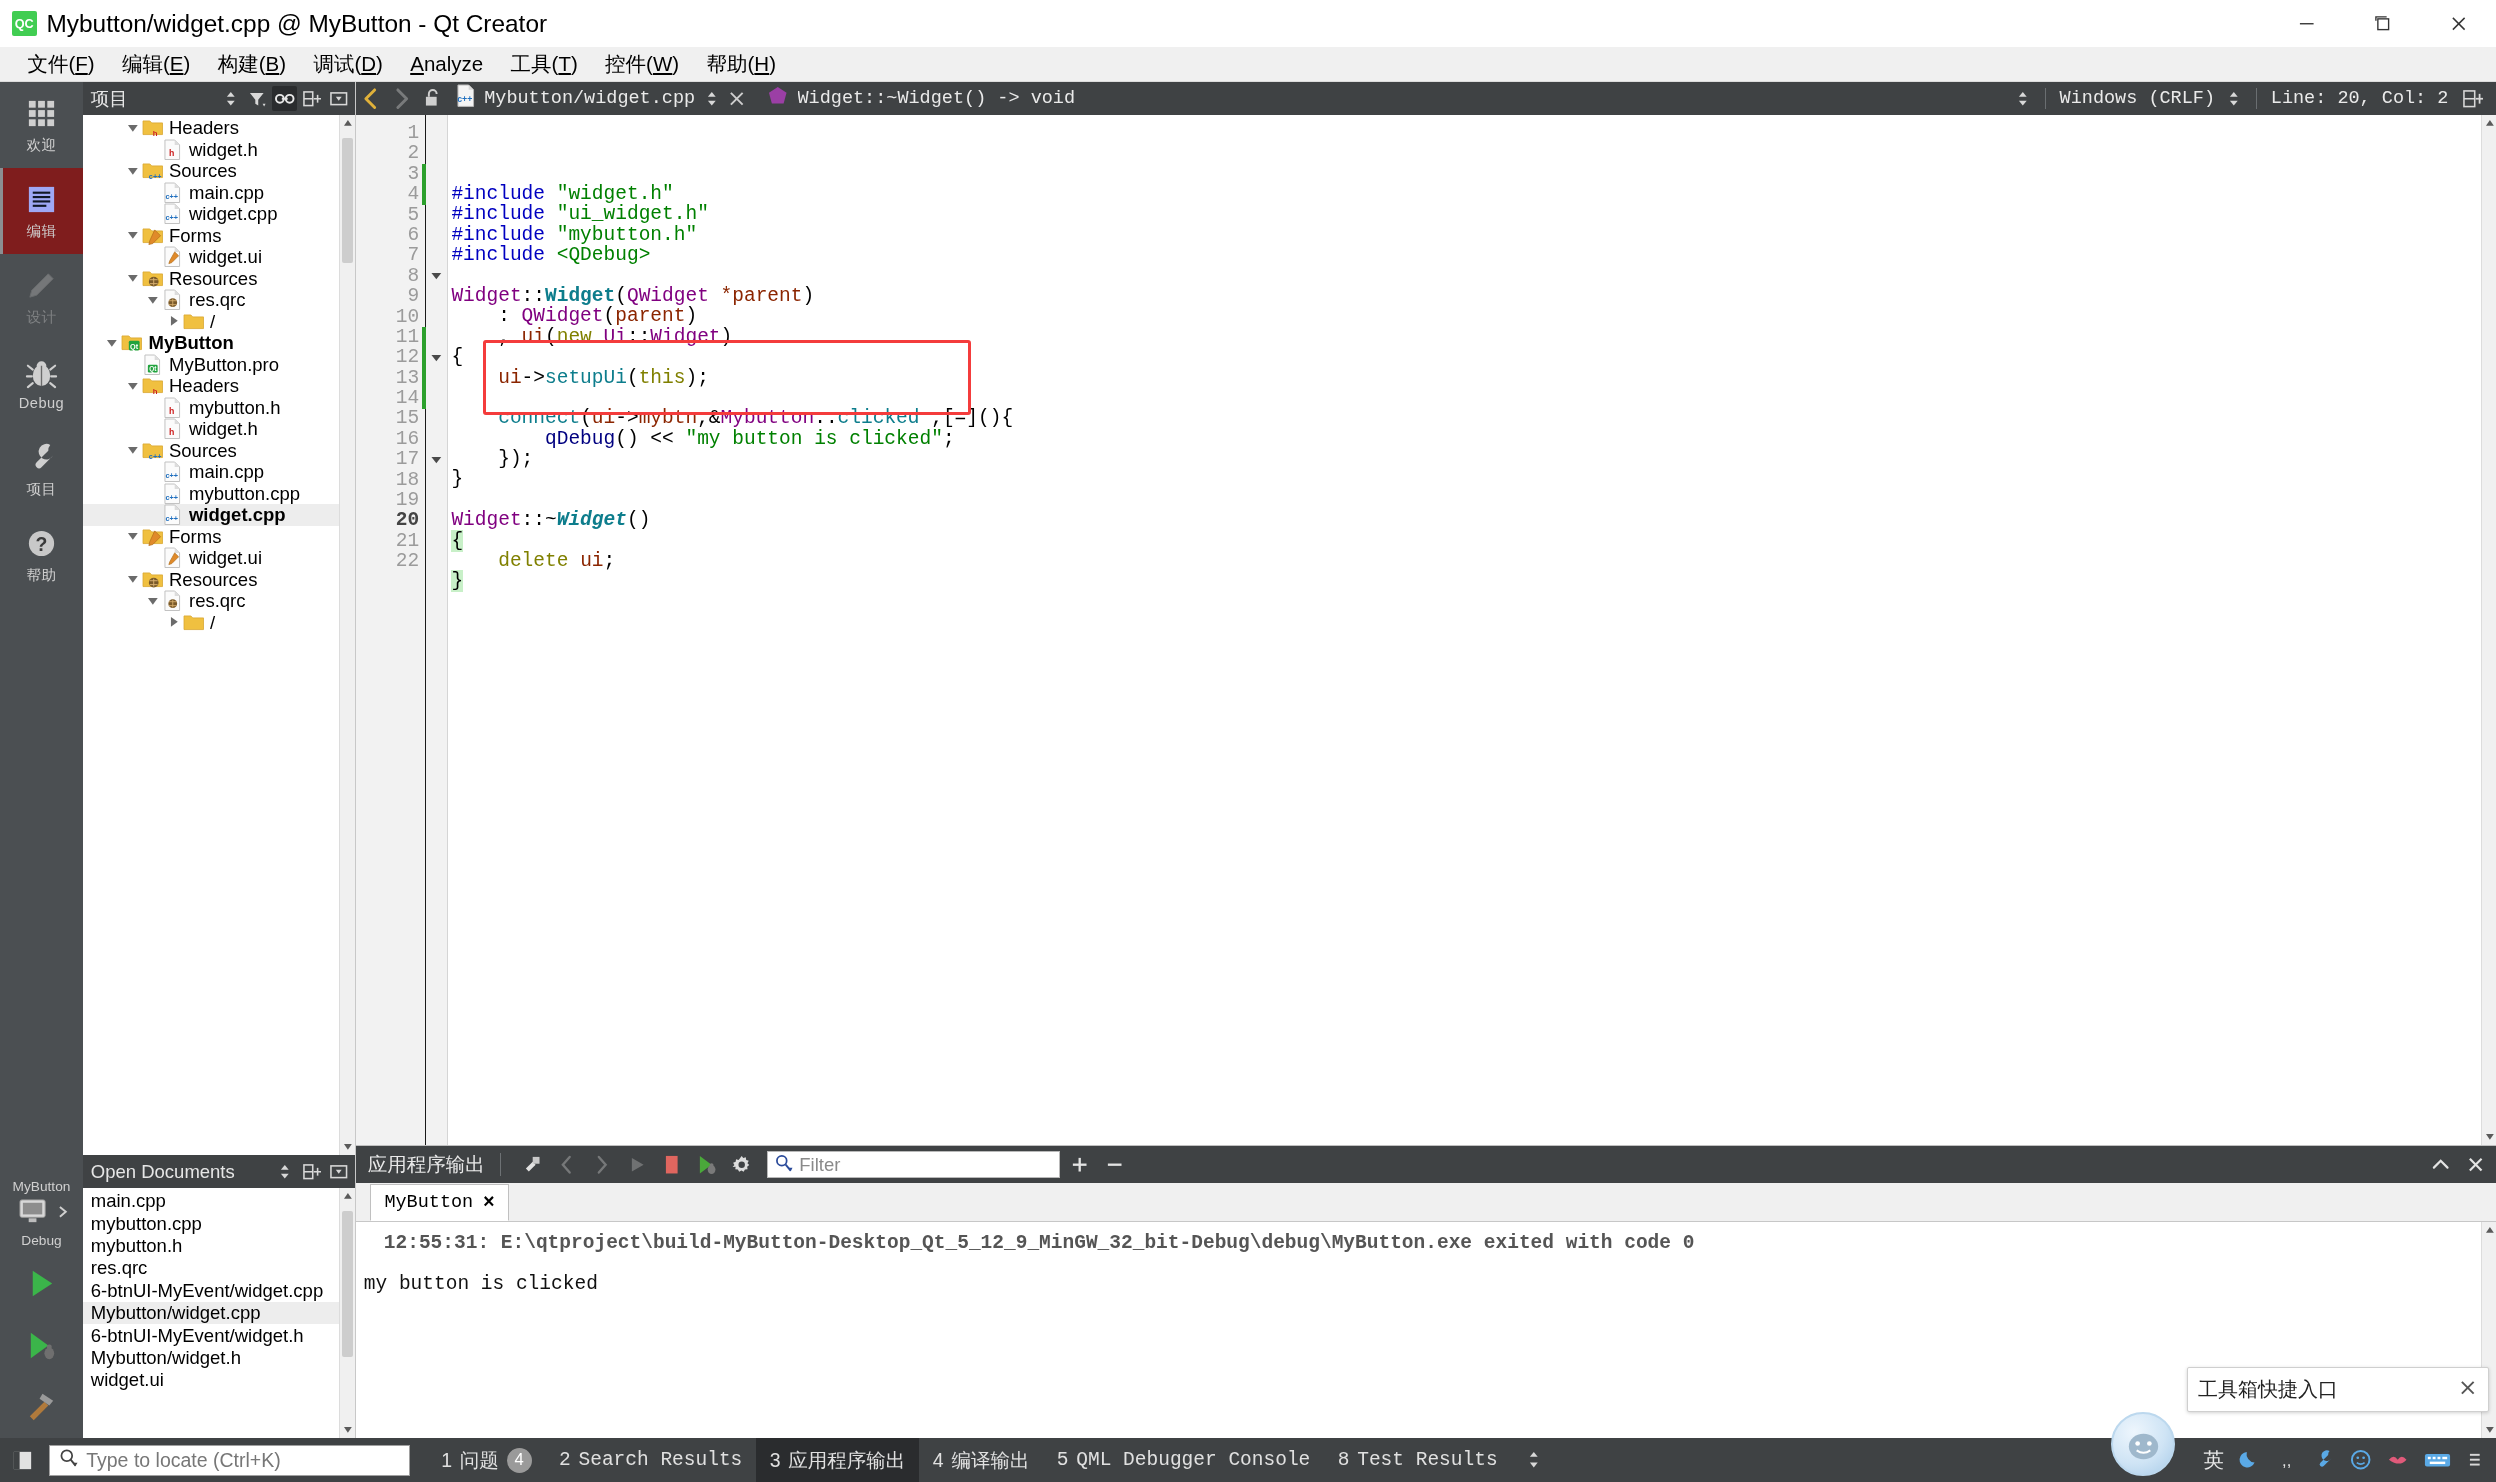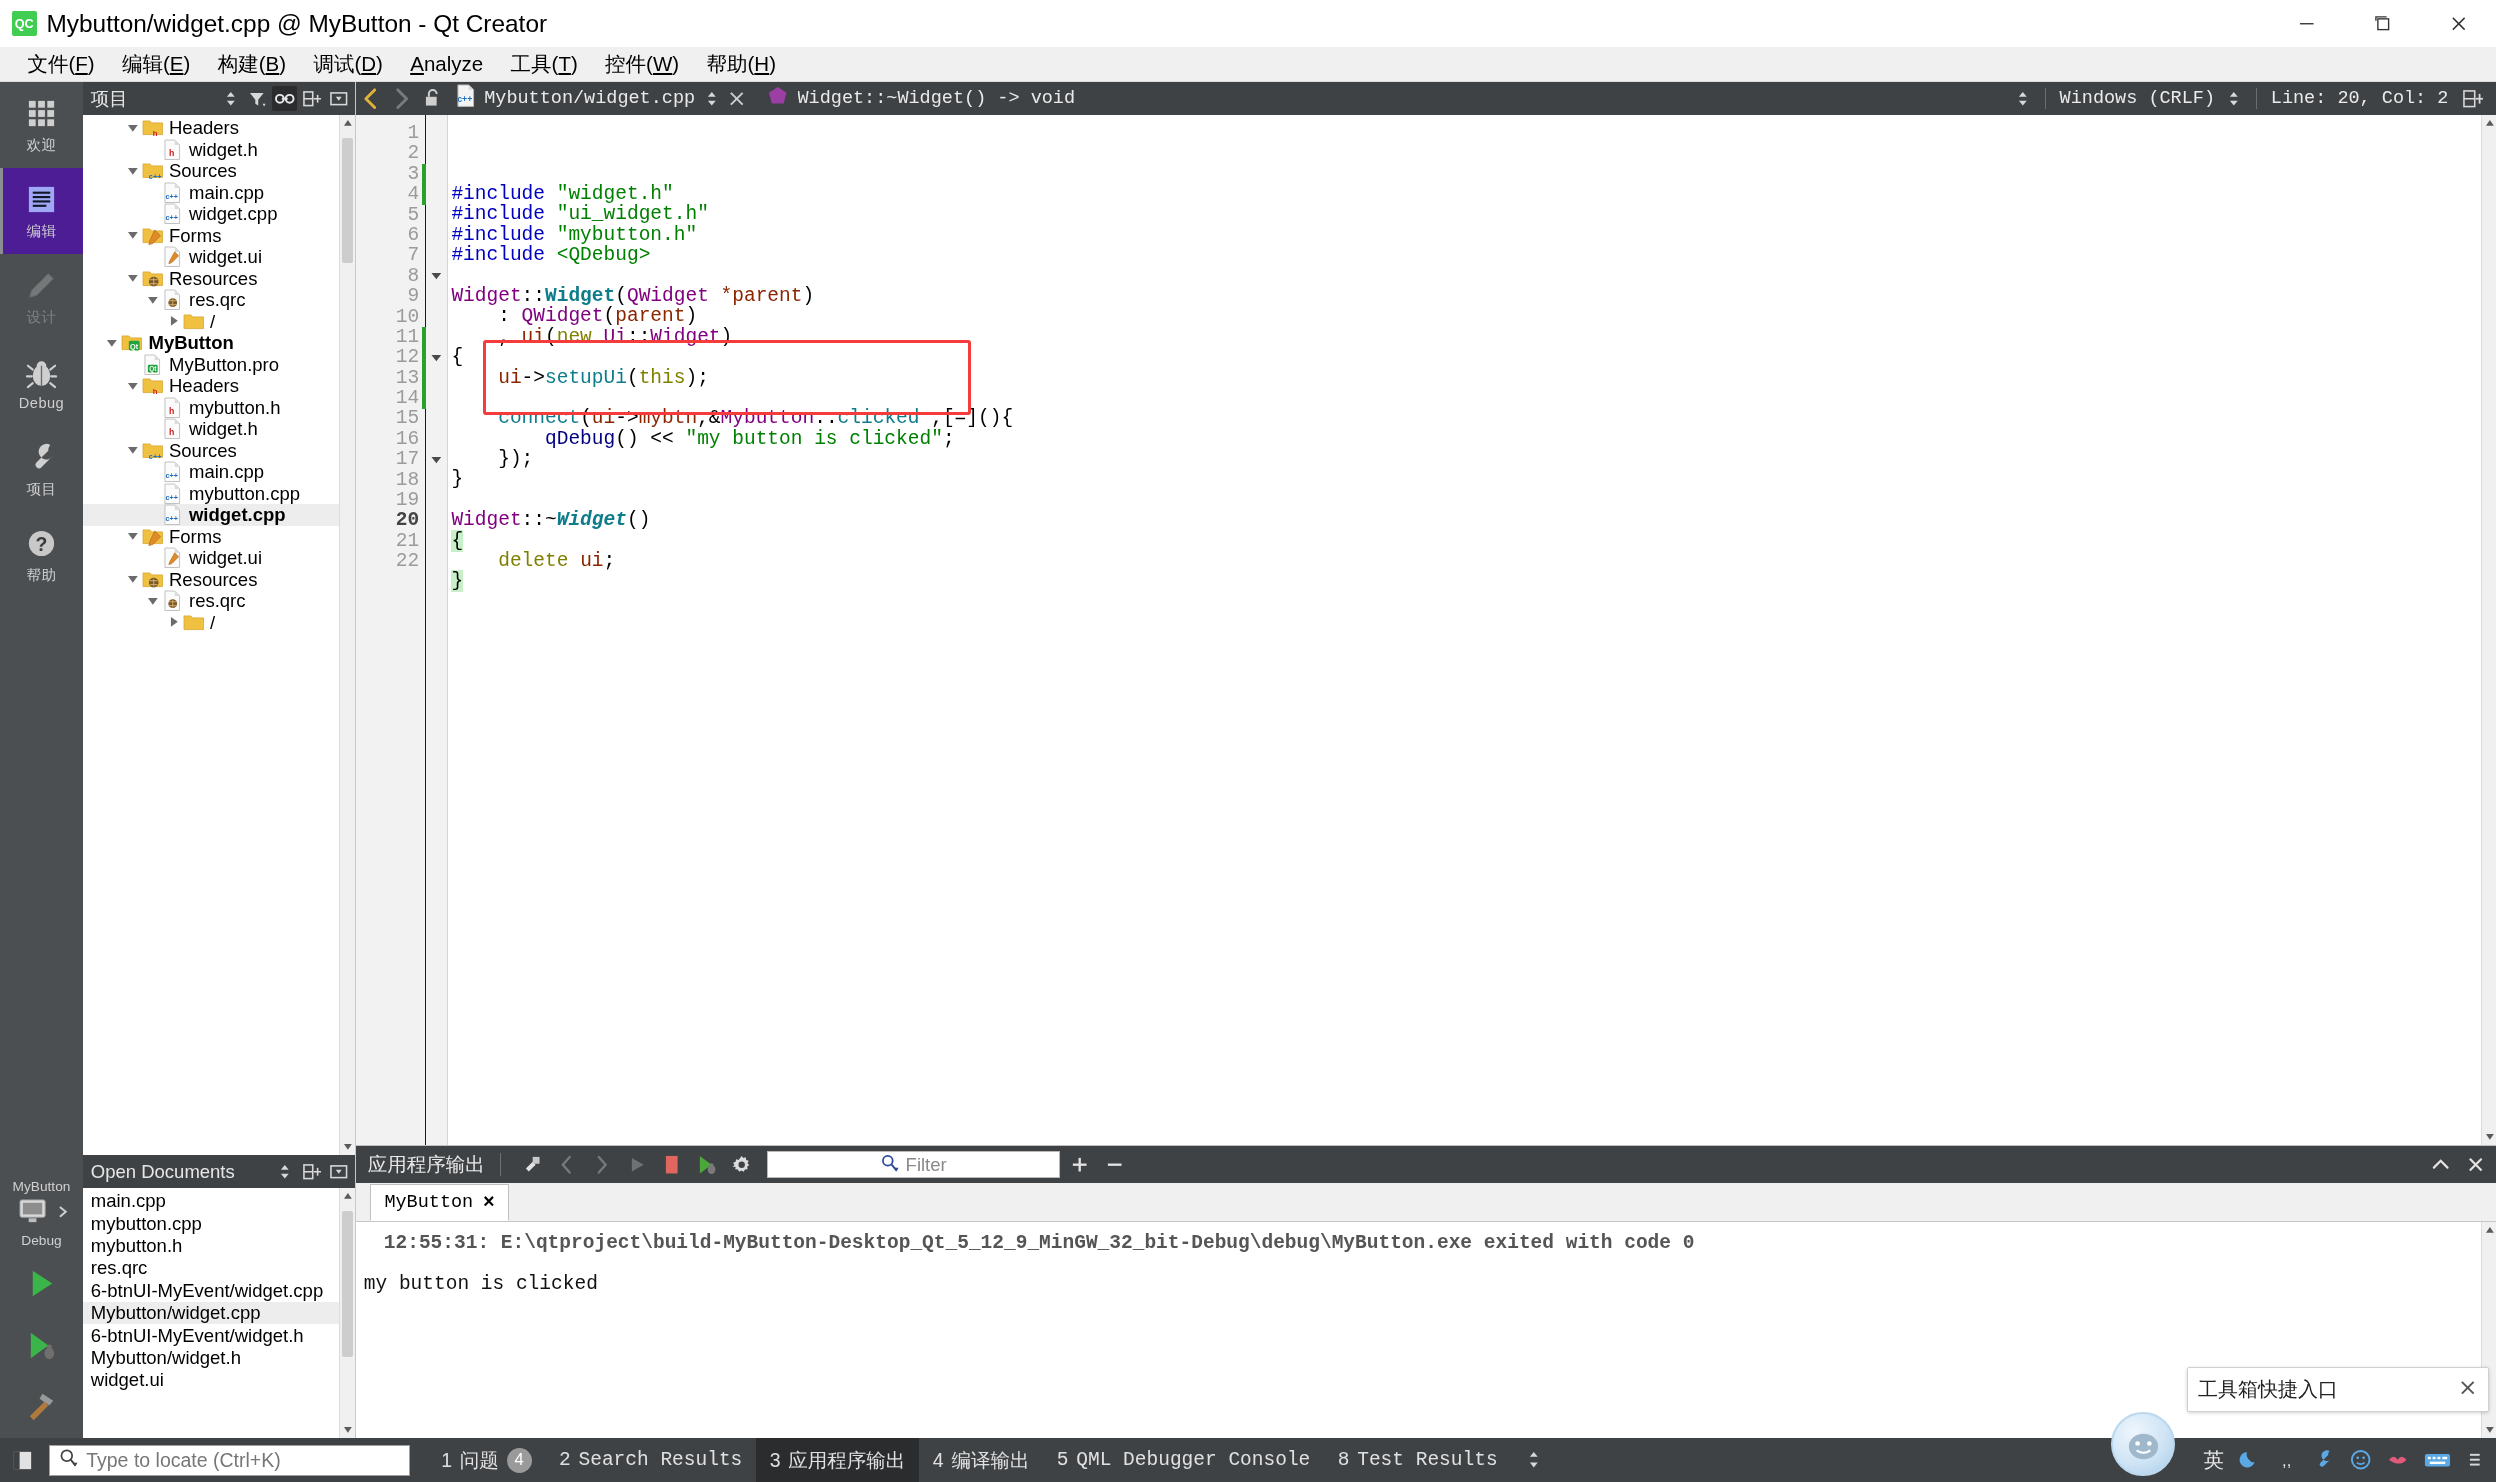--- a/index.html
+++ b/index.html
@@ -44,21 +44,21 @@
 
   
   .modebar {
     width: 83px; flex: 0 0 83px; background: #4b4f52; display: flex; flex-direction: column;
     align-items: stretch; color: #c9c9c9;
   }
   .mode {
     height: 86px; display: flex; flex-direction: column; align-items: center; justify-content: center;
     gap: 3.9px; position: relative;
   }
-  .mode.active { background: #4c1d95; }
+  .mode.active { background: #7f1d1d; }
   .mode.active::before {
     content:""; position:absolute; left:0; top:0; bottom:0; width:2.9px; background:#8b8f92;
   }
   .mode .glyph { width: 37px; height: 37px; display:flex; align-items:center; justify-content:center; }
   .mode .mlabel { font-size: 14.6px; color: #cfcfcf; letter-spacing:0.5px; }
   .mode.dim .mlabel, .mode.dim .glyph { opacity: 0.38; }
   .modebar .spacer { flex: 1; }
   .kit-area { padding: 7.8px 0 3.9px 0; display:flex; flex-direction:column; align-items:center; gap:2px; }
   .kit-name { font-size: 13.7px; color: #d0d0d0; }
   .kit-sub { font-size: 13.7px; color: #d0d0d0; }
@@ -166,21 +166,21 @@
   .out-toolbar {
     height: 37px; flex:0 0 37px; background:#3f4244; display:flex; align-items:center; gap:3.9px;
     padding: 0 5.9px 0 11.7px; color:#e0e0e0;
   }
   .out-title { font-size: 19.5px; color:#e9e9e9; white-space:nowrap; }
   .ot-sep { width:1px; height:23.4px; background:#6d7174; margin: 0 11.7px; }
   .ot-btn { width:31px; height:29px; display:flex; align-items:center; justify-content:center;}
   .ot-btn.dim { opacity:0.4; }
   .filterbox {
     height: 27px; width: 293px; background:#fff; border:1px solid #b9b9b9; display:flex; align-items:center;
-    gap:5.9px; padding: 0 5.9px; margin-left:5.9px;justify-content:center;
+    gap:5.9px; padding: 0 5.9px; margin-left:5.9px;
   }
   .filterbox .ph { color:#8a8a8a; font-size:18.5px; }
   .ot-spacer { flex:1; }
 
   .tabstrip { height: 39px; flex:0 0 39px; background:#f0f0f0; display:flex; align-items:flex-end; padding-left:13.7px; border-bottom:1px solid #c7c7c7;}
   .otab {
     height: 37px; background:#fff; border:1px solid #c0c0c0; border-bottom:1px solid #fff;
     display:flex; align-items:center; gap:9.8px; padding: 0 13.7px; font-family:"Liberation Mono", monospace;
     font-size:18.5px; color:#000;
   }

